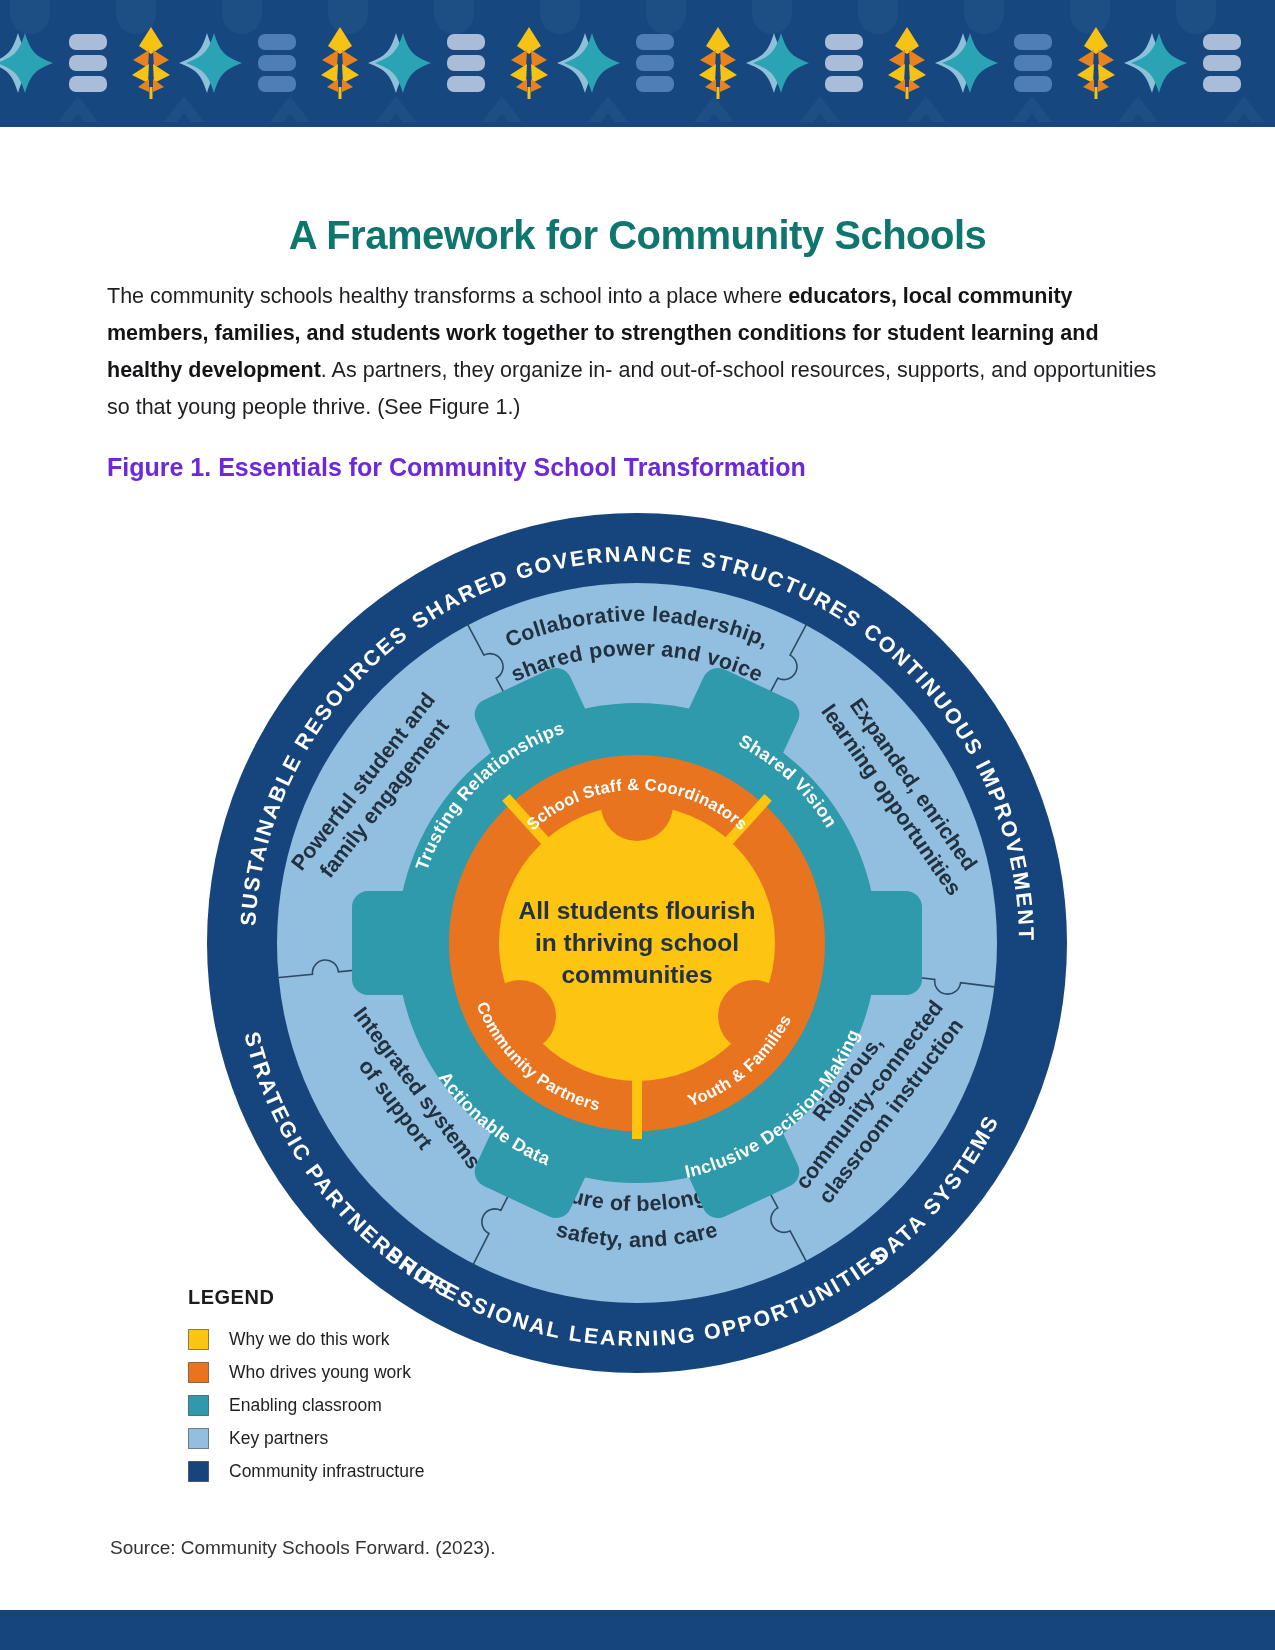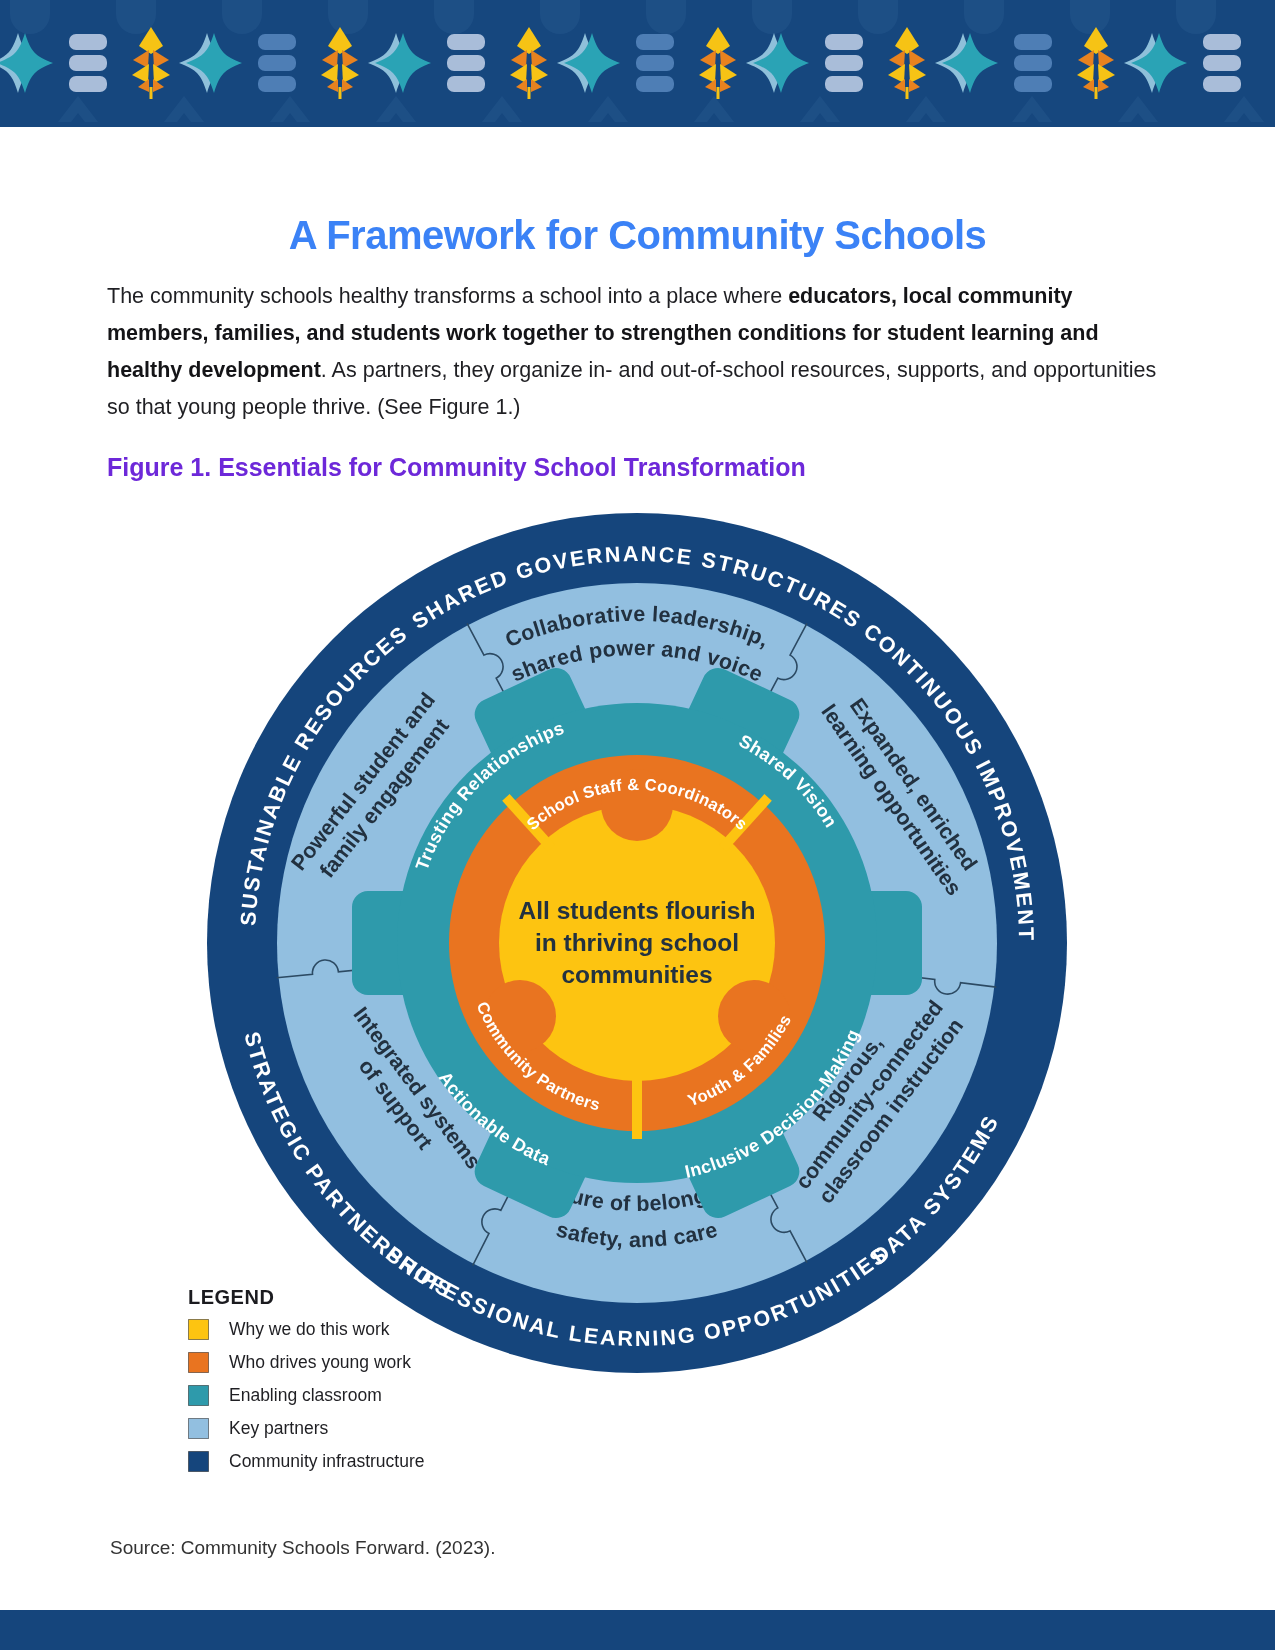--- a/index.html
+++ b/index.html
@@ -5,21 +5,21 @@
   html,body{margin:0;padding:0;}
   body{
     width:1275px;height:1650px;position:relative;background:#ffffff;
     font-family:"Liberation Sans", sans-serif;overflow:hidden;
   }
   
   .banner{position:absolute;left:0;top:0;width:1275px;height:127px;}
   
   .page-title{
     position:absolute;left:0;top:186px;width:1275px;text-align:center;
-    font-size:40px;font-weight:bold;color:#3b82f6;letter-spacing:-0.5px;
+    font-size:40px;font-weight:bold;color:#0f766e;letter-spacing:-0.5px;
   }
   .intro{
     position:absolute;left:107px;top:256px;width:1065px;
     font-size:21.5px;line-height:37px;color:#1F1F23;
   }
   .intro b{font-weight:bold;color:#141417;}
   .figure-heading{
     position:absolute;left:107px;top:432px;width:1100px;
     font-size:25px;font-weight:bold;color:#6d28d9;
   }
@@ -27,21 +27,21 @@
   
   text{font-family:"Liberation Sans", sans-serif;}
   .nav-arc{fill:#ffffff;font-size:21.5px;font-weight:bold;letter-spacing:2.2px;}
   .prac-arc{fill:#223140;font-size:21.5px;font-weight:bold;letter-spacing:0.3px;}
   .prac-rot text{fill:#223140;font-size:21.5px;font-weight:bold;text-anchor:middle;}
   .gear-arc{fill:#ffffff;font-size:18px;font-weight:bold;letter-spacing:0.4px;}
   .orange-arc{fill:#ffffff;font-size:16.5px;font-weight:bold;letter-spacing:0.3px;}
   .center-text{fill:#233240;font-size:24.5px;font-weight:bold;text-anchor:middle;}
   
   .legend{position:absolute;left:188px;top:1286px;}
-  .legend-title{font-size:20px;font-weight:bold;color:#1B1B1F;letter-spacing:0.5px;margin-bottom:4px;}
+  .legend-title{font-size:20px;font-weight:bold;color:#1B1B1F;letter-spacing:0.5px;margin-bottom:14px;}
   .legend-row{display:flex;align-items:center;height:33px;text-align:right;}
   .legend-row svg{margin-right:20px;flex:0 0 auto;}
   .legend-label{font-size:17.5px;color:#1F1F23;}
   .source{
     position:absolute;left:110px;top:1516px;font-size:19px;color:#333333;margin-top:21px;
   }
   .bottom-bar{position:absolute;left:0;top:1610px;width:1275px;height:40px;background:#15457C;}
 </style>
 </head>
 <body>

